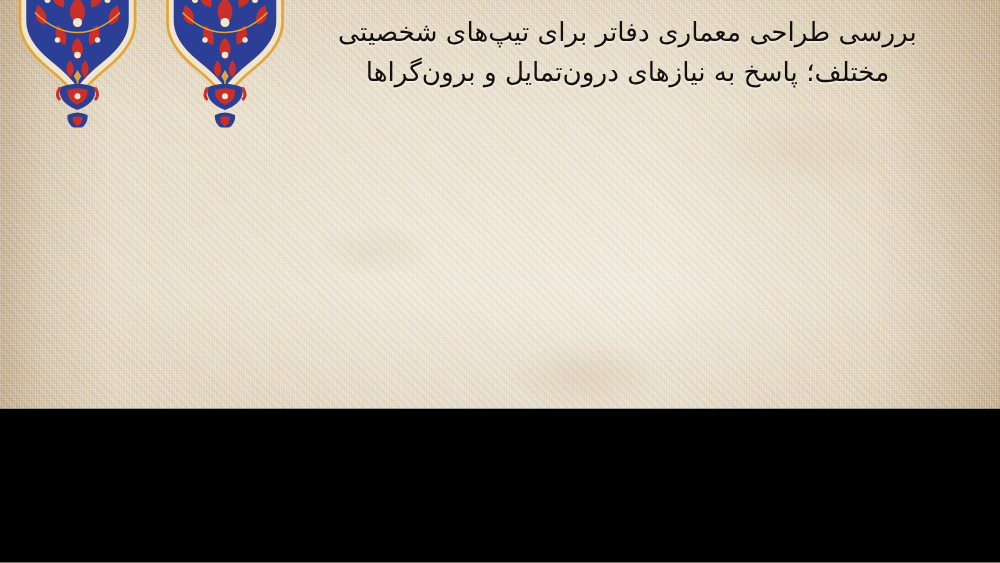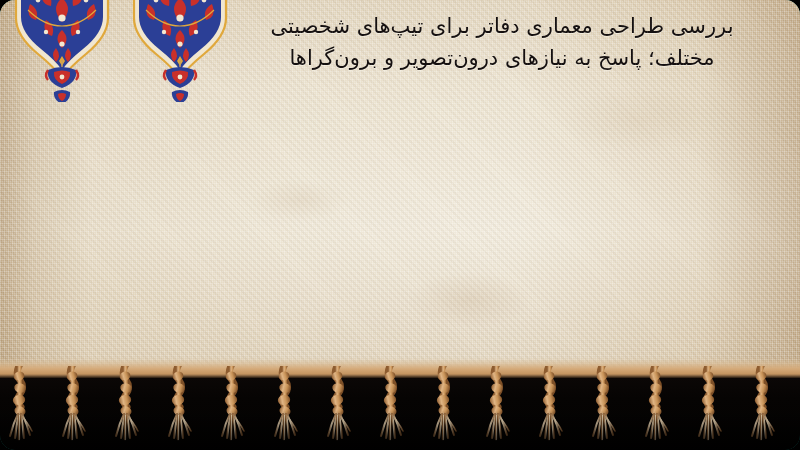--- a/index.html
+++ b/index.html
@@ -4,26 +4,25 @@
 <title>Persian Presentation Slide</title>
 <style>
   html, body {
     margin: 0;
     padding: 0;
     background: #000;
   }
   #slide {
     position: relative;
     width: 800px;
-    height: 450px;
+    height: 327px;
     overflow: hidden;
     font-family: "DejaVu Sans", "Liberation Sans", sans-serif;
     background: #0f766e;
     user-select: none;
-    border-radius: 15px;
   }
 
   
   .canvas-sheet {
     position: absolute;
     left: 0; top: 0;
     width: 800px;
     height: 376px;
     background-color: #e6dcc8;
     background-image:
@@ -257,21 +256,21 @@
 
   <div class="ornament" id="ornament-2">
     <svg width="100" height="128" viewBox="0 0 100 128" aria-hidden="true">
       <use href="#medallion-art"></use>
       <use href="#pendant-art" transform="translate(0,-18)"></use>
     </svg>
   </div>
 
   <div class="title-block">
     <div class="title-line">بررسی طراحی معماری دفاتر برای تیپ‌های شخصیتی</div>
-    <div class="title-line">مختلف؛ پاسخ به نیازهای درون‌تصویر و برون‌گراها</div>
+    <div class="title-line">مختلف؛ پاسخ به نیازهای درون‌تمایل و برون‌گراها</div>
   </div>
 
 
   <div class="fringe-band">
     <div class="fringe-edge"></div>
     <div id="tassels">
         <div class="tassel" style="left: 10px;">
           <svg width="30" height="82" viewBox="0 0 30 82" aria-hidden="true">
             <defs>
               <linearGradient id="tg0" x1="0" y1="0" x2="1" y2="0">

